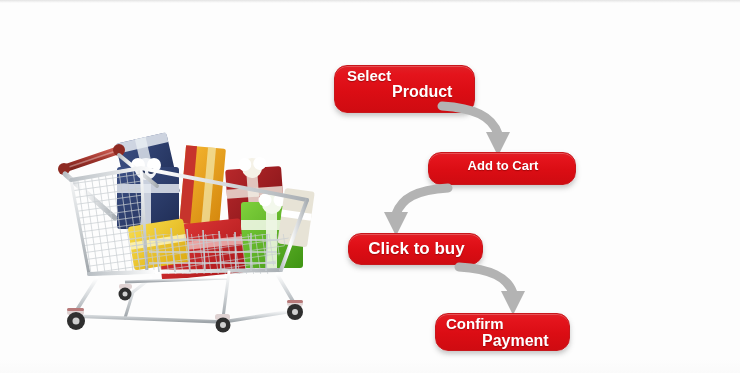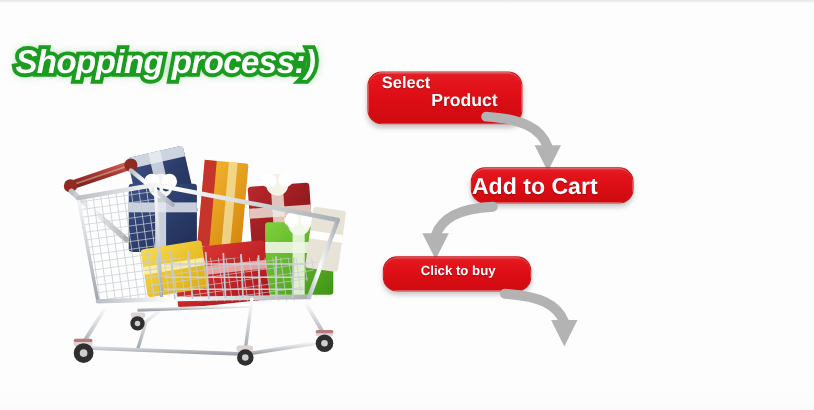--- a/index.html
+++ b/index.html
@@ -78,27 +78,27 @@
   }
 
   
   #box-select-product { left: 334px; top: 65px; width: 141px; height: 48px; }
   #box-select-product .l1 { left: 12px; top: 1px;  font-size: 15px; }
   #box-select-product .l2 { left: 57px; top: 17px; font-size: 16px; text-align: center; }
 
   
   #box-add-to-cart { left: 428px; top: 152px; width: 148px; height: 33px; }
   #box-add-to-cart .l1 {
-    left: 0; top: 5px; width: 148px; text-align: left; font-size: 21px;
+    left: 0; top: 5px; width: 148px; text-align: center; font-size: 13px;
   }
 
   
   #box-click-to-buy { left: 348px; top: 233px; width: 135px; height: 32px; }
   #box-click-to-buy .l1 {
-    left: 0; top: 5px; width: 135px; text-align: center; font-size: 12px;
+    left: 0; top: 5px; width: 135px; text-align: center; font-size: 17px;
   }
 
   
   #box-confirm-payment { left: 435px; top: 313px; width: 135px; height: 38px; }
   #box-confirm-payment .l1 { left: 10px; top: 1px;  font-size: 15px; }
   #box-confirm-payment .l2 { left: 46px; top: 18px; font-size: 16px; }
 
   
   .arrow-svg {
     position: absolute;
@@ -119,21 +119,20 @@
   #cart-photo svg { display: block; }
 </style>
 </head>
 <body>
 
 <div id="canvas">
 
   <div id="top-edge-line"></div>
   <div id="bottom-edge-tint"></div>
 
-  <div id="title">Shopping process:)</div>
 
   <div id="cart-photo">
     <svg width="265" height="212" viewBox="0 0 265 212" xmlns="http://www.w3.org/2000/svg">
       <defs>
         <linearGradient id="chrome" x1="0" y1="0" x2="0" y2="1">
           <stop offset="0%" stop-color="#ffffff"></stop>
           <stop offset="45%" stop-color="#d6dadd"></stop>
           <stop offset="100%" stop-color="#9ea4a9"></stop>
         </linearGradient>
         <linearGradient id="chromeH" x1="0" y1="0" x2="1" y2="0">
@@ -337,14 +336,18 @@
 
   <div class="flow-box" id="box-click-to-buy">
     <span class="line l1">Click to buy</span>
   </div>
 
   <svg class="arrow-svg" id="arrow-3" width="92" height="58" viewBox="0 0 92 58">
     <path d="M4,4 C36,6 52,14 58,30" stroke="#b3b3b3" stroke-width="9" fill="none" stroke-linecap="round"></path>
     <path d="M46,28 L70,28 L58,52 Z" fill="#b3b3b3"></path>
   </svg>
 
+  <div class="flow-box" id="box-confirm-payment">
+    <span class="line l1">Confirm</span>
+    <span class="line l2">Payment</span>
+  </div>
 
 </div>
 
 </body></html>

